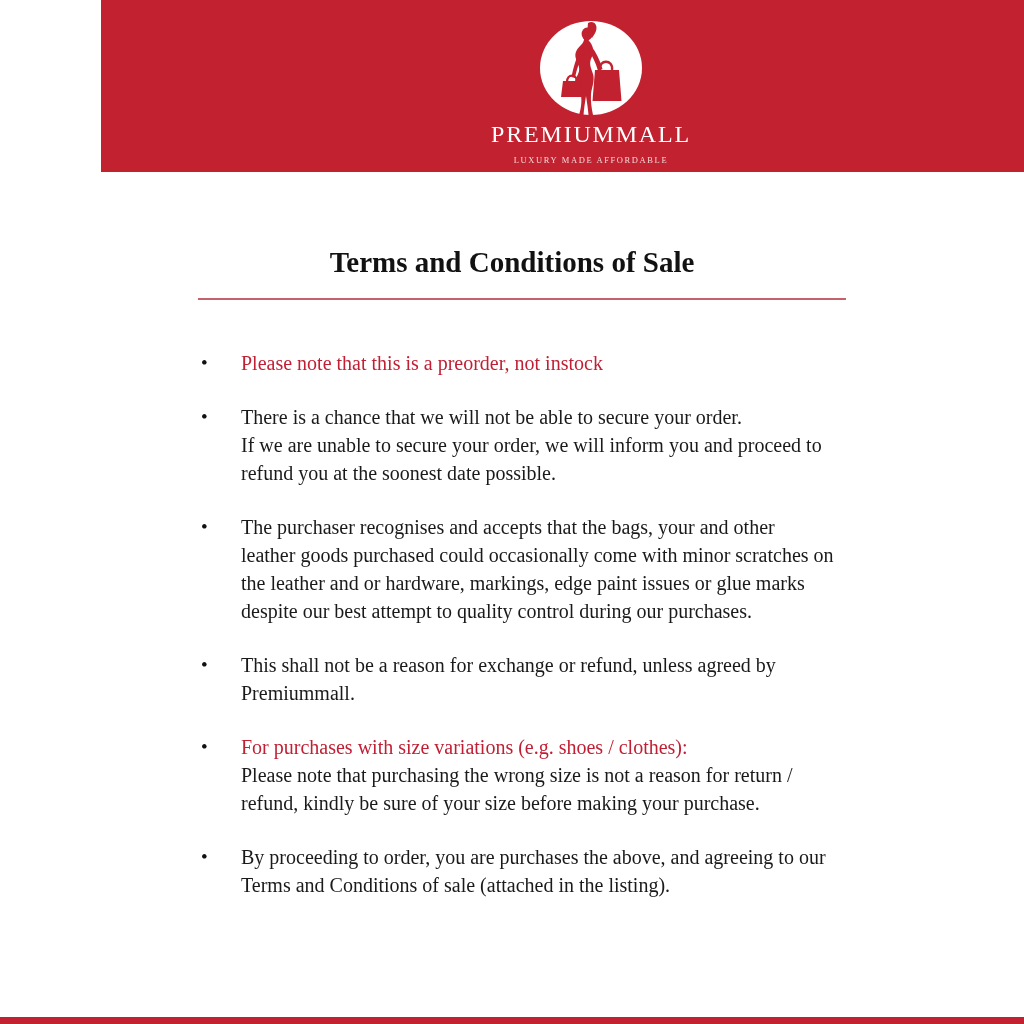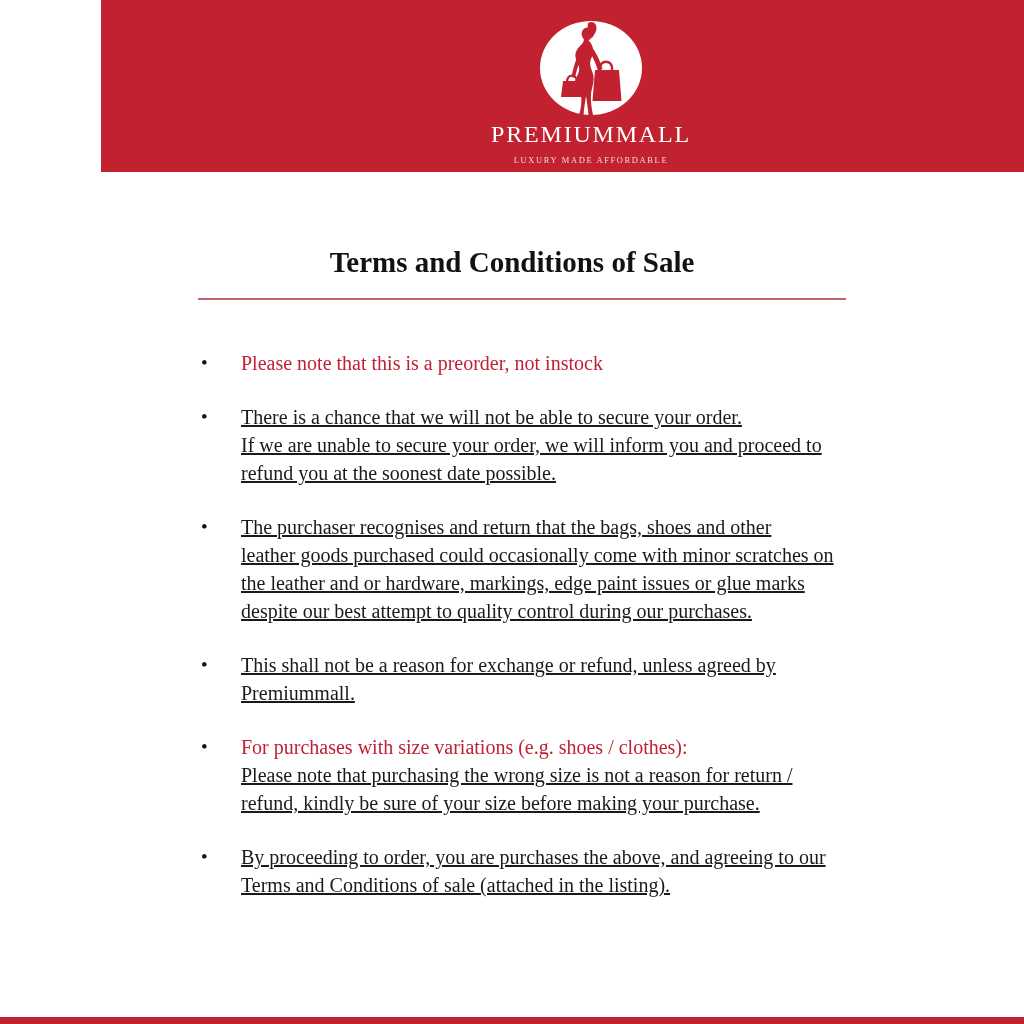--- a/index.html
+++ b/index.html
@@ -71,21 +71,21 @@
     font-size: 20px;
     line-height: 28px;
     color: #1a1a1a;
   }
   .bullet-dot {
     position: absolute;
     left: 3px; top: 0;
     font-size: 19px;
     color: #111111;
   }
-  .terms-line { white-space: nowrap; text-decoration: underline; }
+  .terms-line { white-space: nowrap; }
   .red-head {
     color: #C11F33;
     font-weight: normal;
     white-space: nowrap;
   }
   .hidden-if-empty:empty { display: none; }
 
   
   .footer-strip {
     position: absolute;
@@ -148,21 +148,21 @@
 
   <li class="terms-item">
     <span class="bullet-dot">•</span>
     <div class="terms-line">There is a chance that we will not be able to secure your order.</div>
     <div class="terms-line">If we are unable to secure your order, we will inform you and proceed to</div>
     <div class="terms-line">refund you at the soonest date possible.</div>
   </li>
 
   <li class="terms-item">
     <span class="bullet-dot">•</span>
-    <div class="terms-line">The purchaser recognises and return that the bags, shoes and other</div>
+    <div class="terms-line">The purchaser recognises and accepts that the bags, your and other</div>
     <div class="terms-line">leather goods purchased could occasionally come with minor scratches on</div>
     <div class="terms-line">the leather and or hardware, markings, edge paint issues or glue marks</div>
     <div class="terms-line">despite our best attempt to quality control during our purchases.</div>
   </li>
 
   <li class="terms-item">
     <span class="bullet-dot">•</span>
     <div class="terms-line">This shall not be a reason for exchange or refund, unless agreed by</div>
     <div class="terms-line">Premiummall.</div>
   </li>

